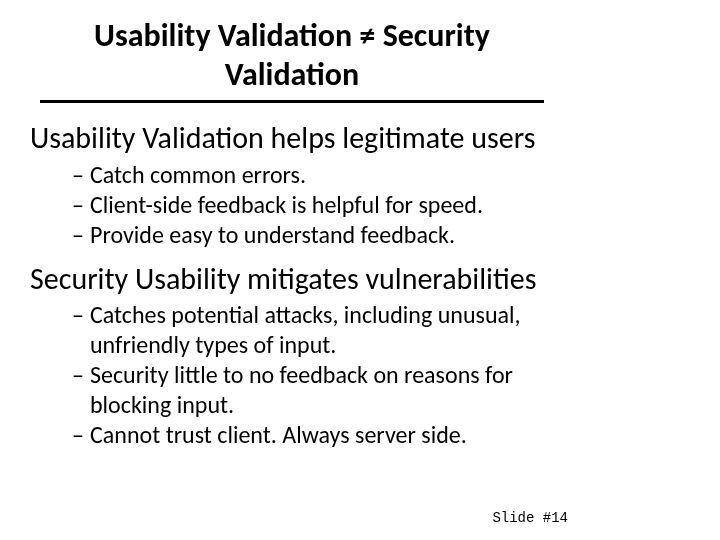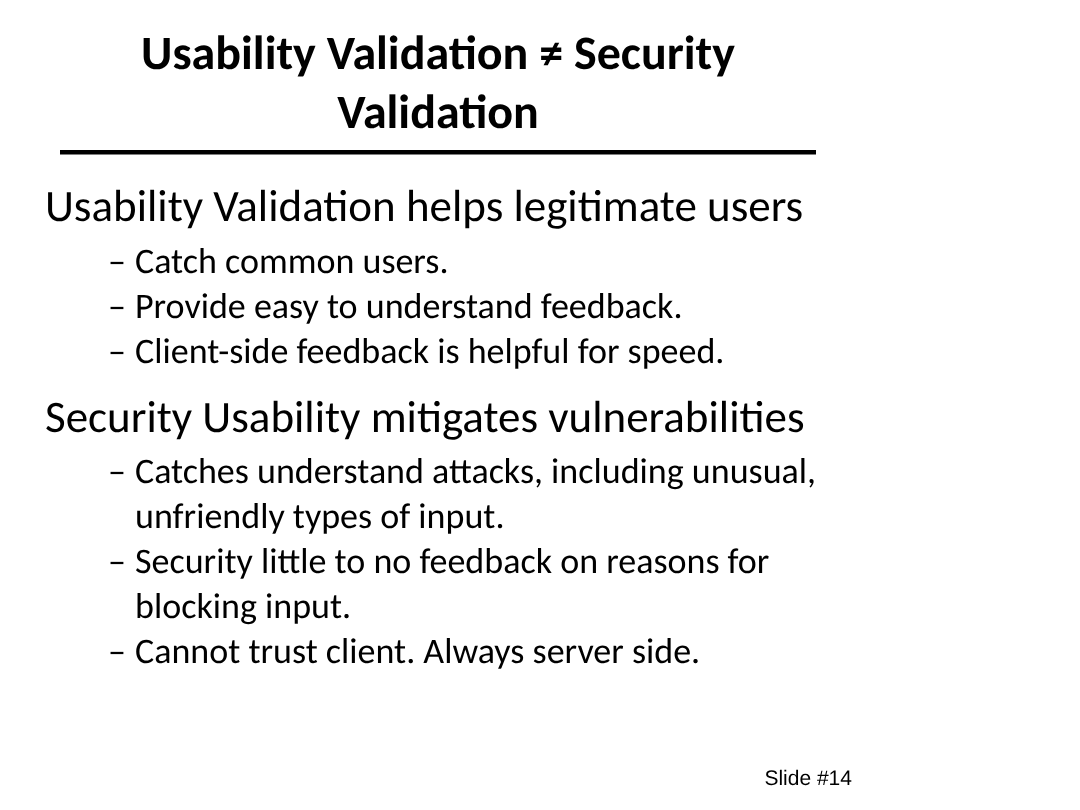--- a/index.html
+++ b/index.html
@@ -53,39 +53,39 @@
     content: "–";
     position: absolute;
     left: 0;
     top: 0;
   }
   .footer {
     position: absolute;
     right: 16px;
     bottom: 14px;
     font-size: 14px;
-    font-family: Liberation Sans, sans-serif;
+    font-family: Liberation Mono, monospace;
   }
 </style>
 </head>
 <body>
 
 <div class="slide">
 
   <h1 class="title">Usability Validation ≠ Security Validation</h1>
   <hr class="rule">
 
   <div class="section-head">Usability Validation helps legitimate users</div>
   <ul class="bullets">
-    <li>Catch common users.</li>
+    <li>Catch common errors.</li>
+    <li>Client-side feedback is helpful for speed.</li>
     <li>Provide easy to understand feedback.</li>
-    <li>Client-side feedback is helpful for speed.</li>
   </ul>
 
   <div class="section-head">Security Usability mitigates vulnerabilities</div>
   <ul class="bullets">
-    <li>Catches understand attacks, including unusual, unfriendly types of input.</li>
+    <li>Catches potential attacks, including unusual, unfriendly types of input.</li>
     <li>Security little to no feedback on reasons for blocking input.</li>
     <li>Cannot trust client.  Always server side.</li>
   </ul>
 
   <div class="footer">Slide #14</div>
 </div>
 
 </body></html>

